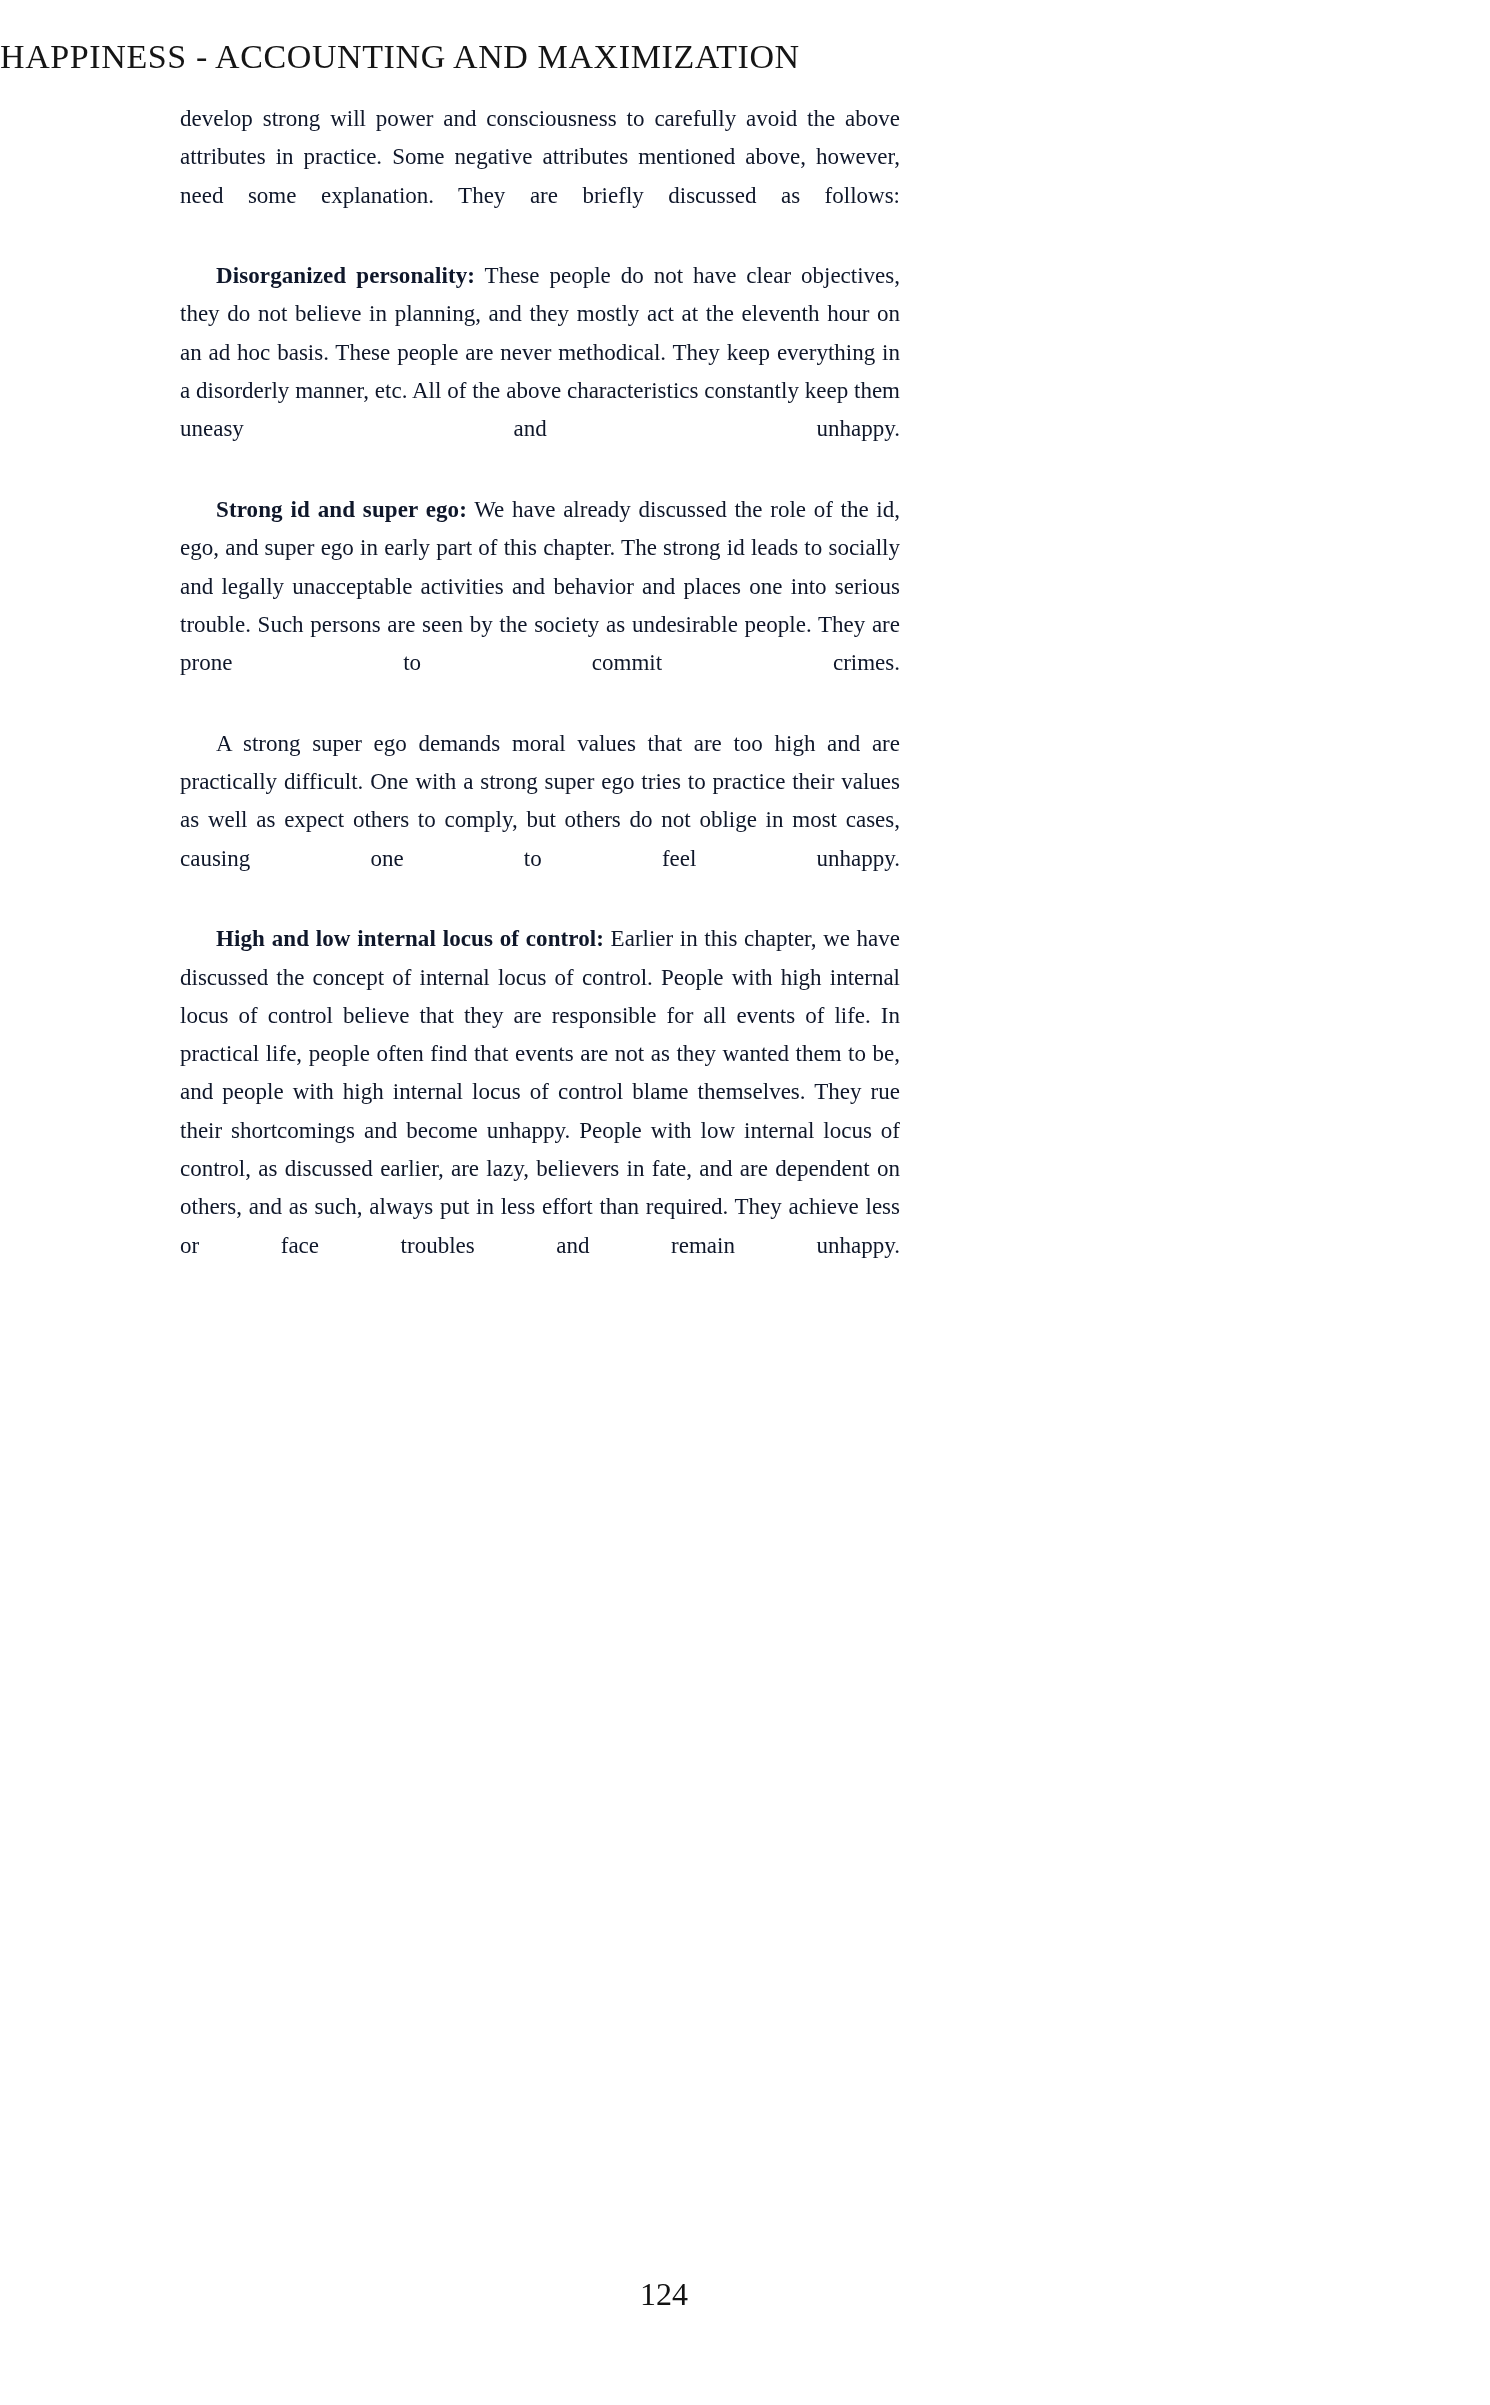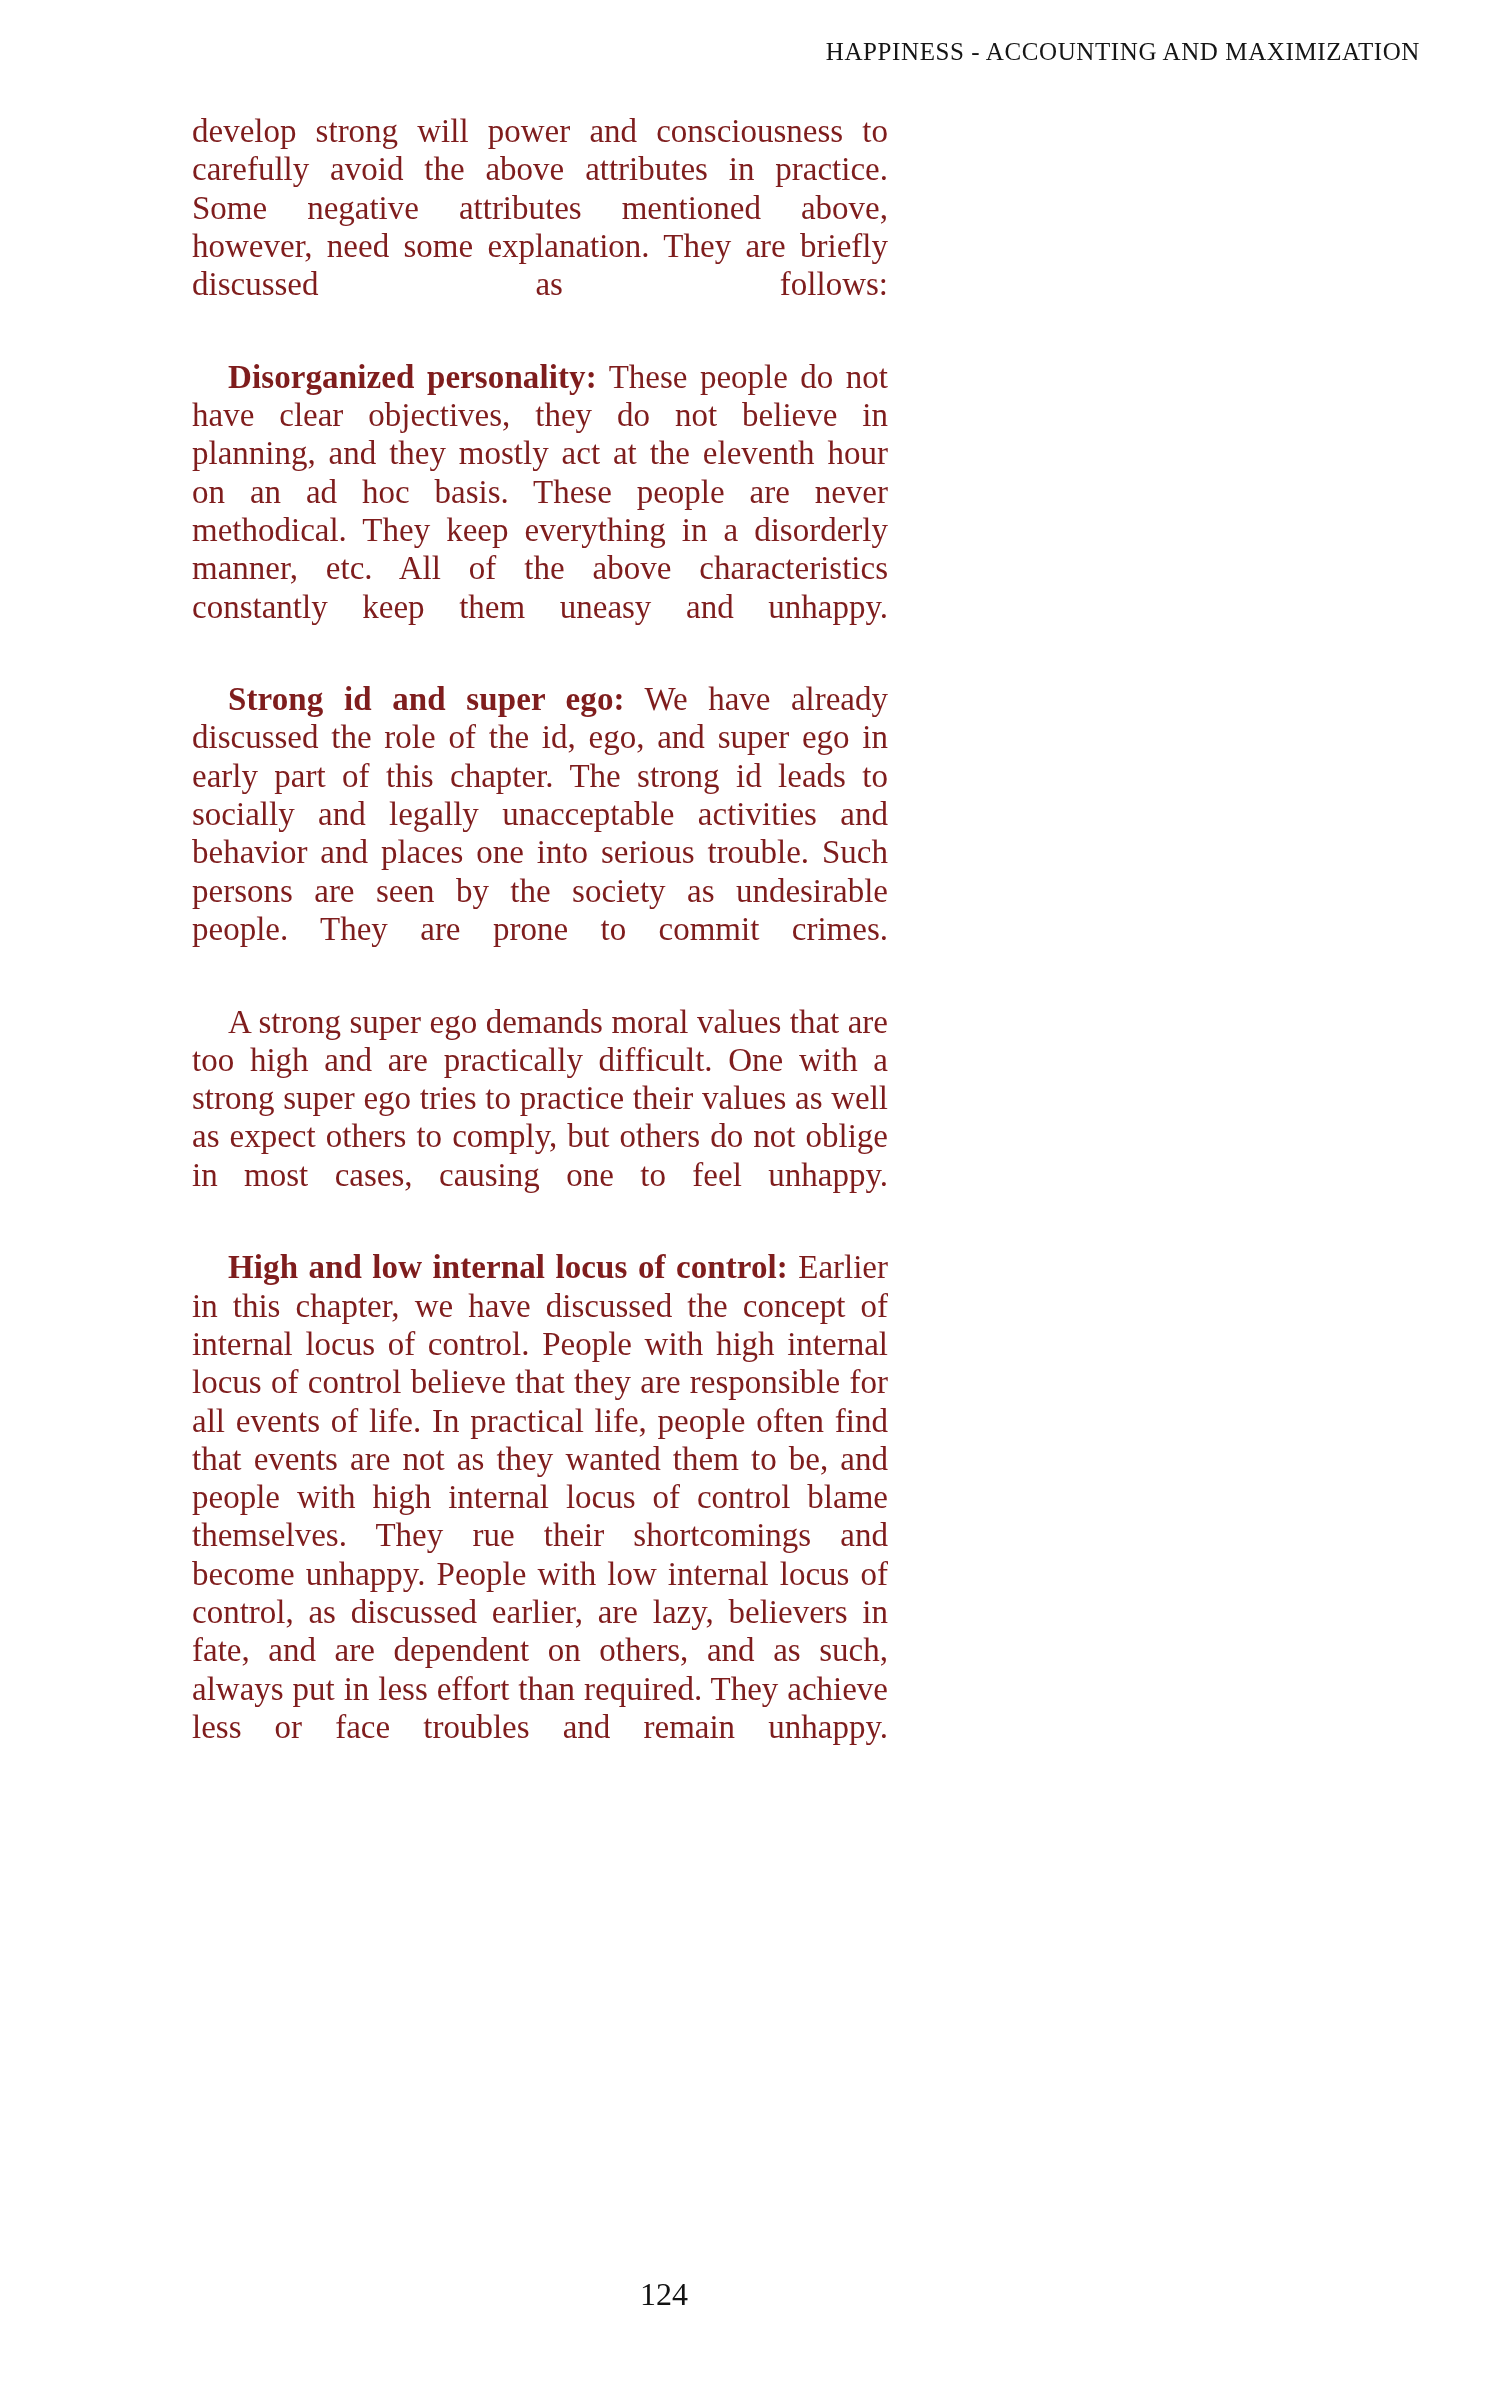--- a/index.html
+++ b/index.html
@@ -24,44 +24,44 @@
     height: 2405px;
     background: #ffffff;
   }
 
   
   .running-head {
     position: absolute;
     top: 38px;
     left: 0;
     width: 1420px;
-    text-align: right;
-    font-size: 25px;
+    text-align: left;
+    font-size: 34px;
     letter-spacing: 0.6px;
     color: #151515;
     font-variant: small-caps;
     text-transform: uppercase;
     white-space: nowrap;
   }
 
   
   .text-column {
     position: absolute;
     top: 96px;
     left: 176px;
     width: 728px;
   }
 
   p.para {
-    margin: 16px;
-    font-size: 33px;
+    margin: 4px;
+    font-size: 23px;
     line-height: 38.3px;
     text-align: justify;
     text-justify: inter-word;
-    color: #7f1d1d;
+    color: #0f172a;
     hyphens: manual;
     -webkit-hyphens: manual;
   }
 
   p.para.indent {
     text-indent: 36px;
   }
 
   
   p.para::after {

